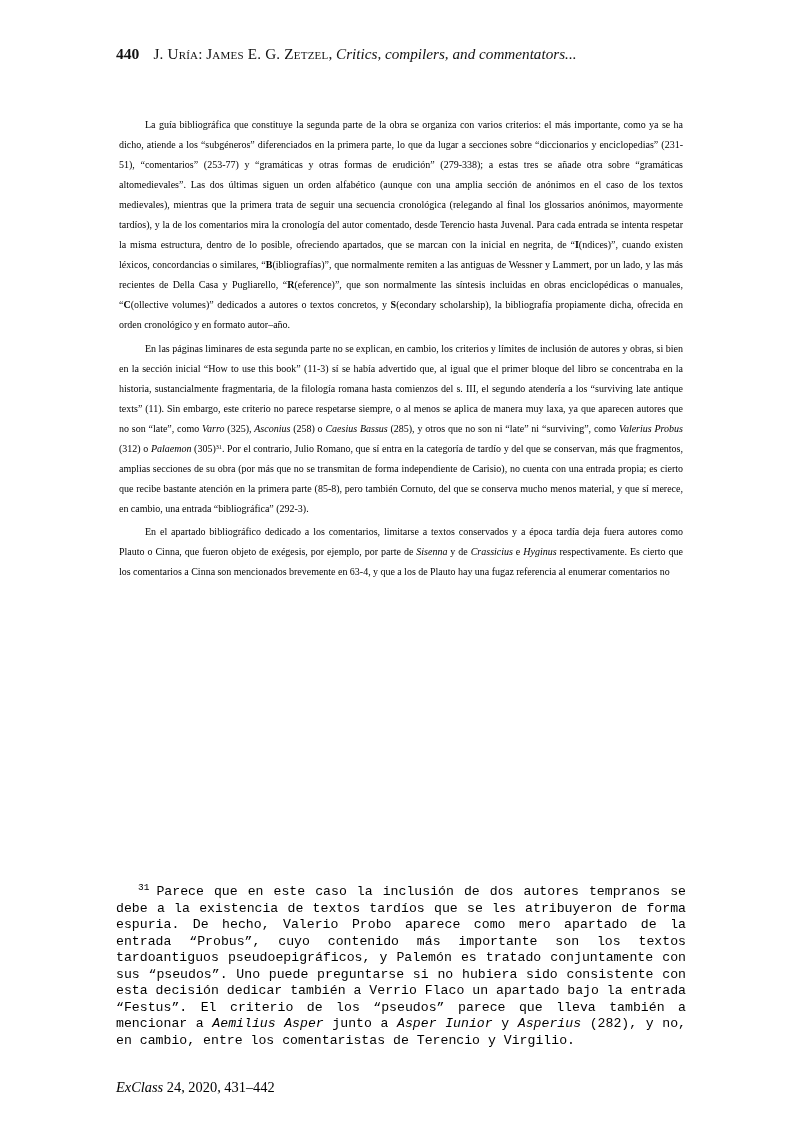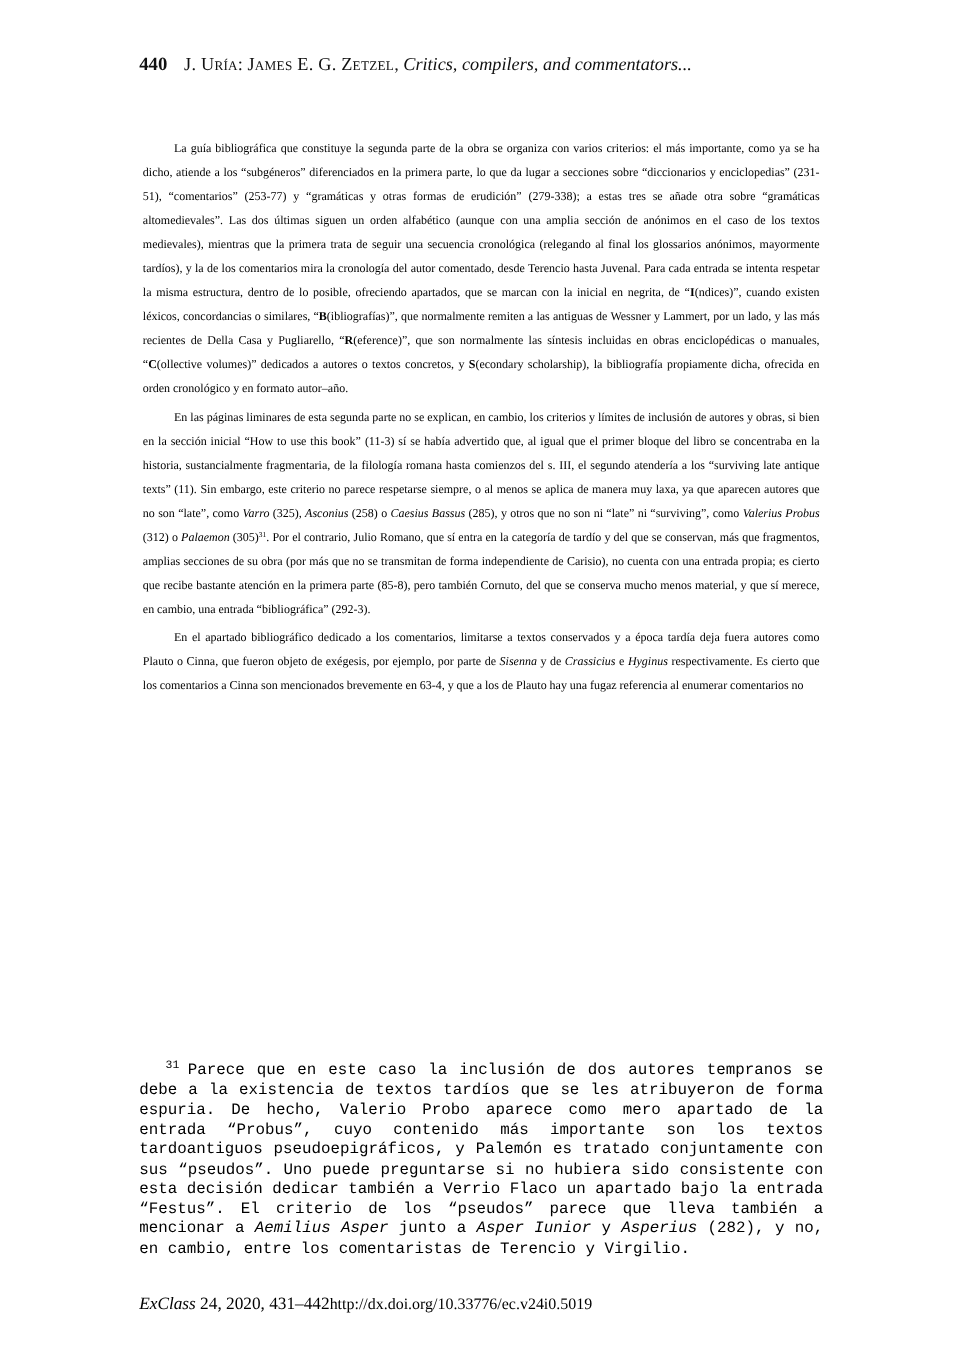--- a/index.html
+++ b/index.html
@@ -131,16 +131,15 @@
     <p class="para"><span>En las páginas liminares de esta segunda parte no se explican, en cambio, los criterios y límites de inclusión de autores y obras, si bien en la sección inicial “How to use this book” (11-3) sí se había advertido que, al igual que el primer bloque del libro se concentraba en la historia, sustancialmente fragmentaria, de la filología romana hasta comienzos del s. III, el segundo atendería a los “surviving late antique texts” (11). Sin embargo, este criterio no parece respetarse siempre, o al menos se aplica de manera muy laxa, ya que aparecen autores que no son “late”, como </span><span class="it">Varro</span><span> (325), </span><span class="it">Asconius</span><span> (258) o </span><span class="it">Caesius Bassus</span><span> (285), y otros que no son ni “late” ni “surviving”, como  </span><span class="it">Valerius Probus</span><span> (312) o </span><span class="it">Palaemon</span><span> (305)</span><sup class="fnmark">31</sup><span>. Por el contrario, Julio Romano, que sí entra en la categoría de tardío y del que se conservan, más que fragmentos, amplias secciones de su obra (por más que no se transmitan de forma independiente de Carisio), no cuenta con una entrada propia; es cierto que recibe bastante atención en la primera parte (85-8), pero también Cornuto, del que se conserva mucho menos material, y que sí merece, en cambio, una entrada “bibliográfica” (292-3).</span></p>
     <p class="para"><span>En el apartado bibliográfico dedicado a los comentarios, limitarse a textos conservados y a época tardía deja fuera autores como Plauto o Cinna, que fueron objeto de exégesis, por ejemplo, por parte de </span><span class="it">Sisenna</span><span> y de </span><span class="it">Crassicius</span><span> e </span><span class="it">Hyginus</span><span> respectivamente. Es cierto que los comentarios a Cinna son mencionados brevemente en 63-4, y que a los de Plauto hay una fugaz referencia al enumerar comentarios no</span></p>
   </div>
 
   <div class="footnote-block">
     <p class="footnote"><sup class="fn-num">31</sup><span>Parece que en este caso la inclusión de dos autores tempranos se debe a la existencia de textos tardíos que se les atribuyeron de forma espuria. De hecho, Valerio Probo aparece como mero apartado de la entrada “Probus”, cuyo contenido más importante son los textos tardoantiguos pseudoepigráficos, y Palemón es tratado conjuntamente con sus “pseudos”. Uno puede preguntarse si no hubiera sido consistente con esta decisión dedicar también a Verrio Flaco un apartado bajo la entrada “Festus”. El criterio de los “pseudos” parece que lleva también a mencionar a </span><span class="it">Aemilius Asper</span><span> junto a </span><span class="it">Asper Iunior</span><span> y </span><span class="it">Asperius</span><span> (282), y no, en cambio, entre los comentaristas de Terencio y Virgilio.</span></p>
   </div>
 
   <div class="footer">
     <div class="footer-left"><span class="journal">ExClass</span><span> 24, 2020, 431–442</span></div>
-    <div class="footer-right">http://dx.doi.org/10.33776/ec.v24i0.5019</div>
   </div>
 
 </div>
 
 </body></html>

